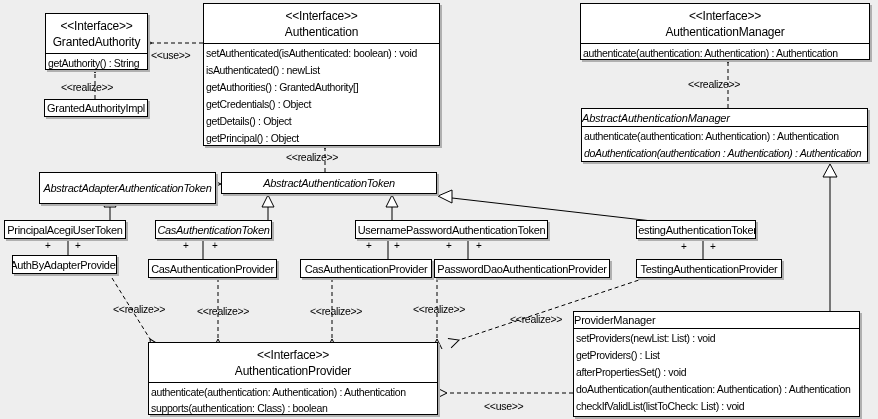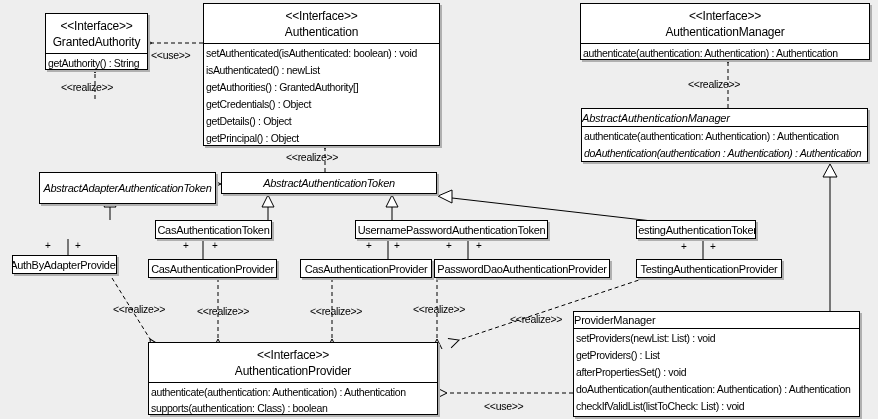--- a/index.html
+++ b/index.html
@@ -24,21 +24,21 @@
 
   
   #b-granted-authority{left:45px;top:13px;width:103px;height:57px;}
   #b-granted-authority-impl{left:44px;top:99px;width:104px;height:18px;}
   #b-authentication{left:203px;top:3px;width:237px;height:143px;}
   #b-authentication-manager{left:580px;top:3px;width:290px;height:57px;}
   #b-abstract-authentication-manager{left:581px;top:108px;width:287px;height:54px;}
   #b-abstract-adapter-authentication-token{left:2px;top:172px;width:177px;height:32px;margin-left:37px;}
   #b-abstract-authentication-token{left:221px;top:172px;width:216px;height:22px;}
   #b-principal-acegi-user-token{left:4px;top:220px;width:122px;height:19px;}
-  #b-cas-authentication-token{left:155px;top:220px;width:117px;height:19px;}
+  #b-cas-authentication-token{left:155px;top:220px;width:117px;height:19px;font-style:italic;}
   #b-username-password-authentication-token{left:355px;top:220px;width:193px;height:19px;}
   #b-testing-authentication-token{left:636px;top:220px;width:120px;height:19px;}
   #b-auth-by-adapter-provider{left:12px;top:255px;width:105px;height:19px;}
   #b-cas-authentication-provider{left:148px;top:259px;width:129px;height:19px;}
   #b-dao-authentication-provider{left:300px;top:259px;width:132px;height:19px;}
   #b-password-dao-authentication-provider{left:434px;top:259px;width:176px;height:19px;}
   #b-testing-authentication-provider{left:636px;top:259px;width:146px;height:19px;}
   #b-provider-manager{left:573px;top:311px;width:287px;height:106px;}
   #b-provider-manager .t1{height:17px;line-height:17px;}
   #b-authentication-provider{left:148px;top:342px;width:290px;height:73px;}
@@ -101,20 +101,23 @@
   <div class="box" id="b-granted-authority">
     <div class="t2">
       <div>&lt;&lt;Interface&gt;&gt;</div>
       <div>GrantedAuthority</div>
     </div>
     <div class="methods">
       <div class="m m16">getAuthority() : String</div>
     </div>
   </div>
 
+  <div class="box single" id="b-granted-authority-impl">
+    <span>GrantedAuthorityImpl</span>
+  </div>
 
   <div class="box" id="b-authentication">
     <div class="t2">
       <div>&lt;&lt;Interface&gt;&gt;</div>
       <div>Authentication</div>
     </div>
     <div class="methods">
       <div class="m">setAuthenticated(isAuthenticated: boolean) : void</div>
       <div class="m">isAuthenticated() : newList</div>
       <div class="m">getAuthorities() : GrantedAuthority[]</div>
@@ -143,20 +146,23 @@
   </div>
 
   <div class="box single it" id="b-abstract-adapter-authentication-token">
     <span>AbstractAdapterAuthenticationToken</span>
   </div>
 
   <div class="box single it" id="b-abstract-authentication-token">
     <span>AbstractAuthenticationToken</span>
   </div>
 
+  <div class="box single" id="b-principal-acegi-user-token">
+    <span>PrincipalAcegiUserToken</span>
+  </div>
 
   <div class="box single" id="b-cas-authentication-token">
     <span>CasAuthenticationToken</span>
   </div>
 
   <div class="box single" id="b-username-password-authentication-token">
     <span>UsernamePasswordAuthenticationToken</span>
   </div>
 
   <div class="box single" id="b-testing-authentication-token">

